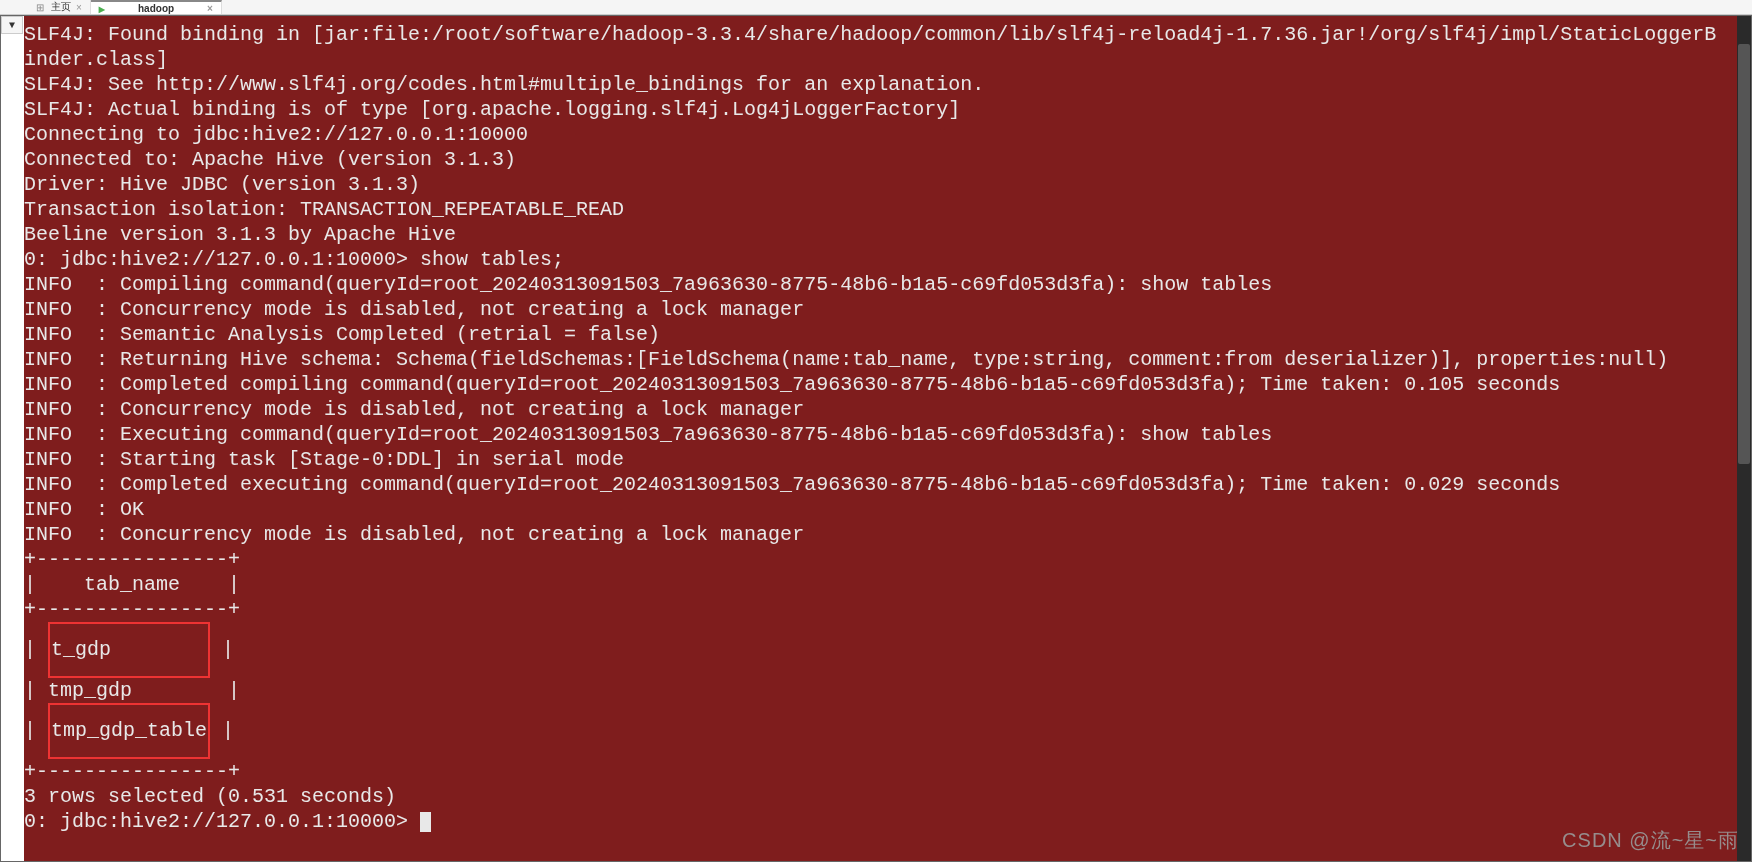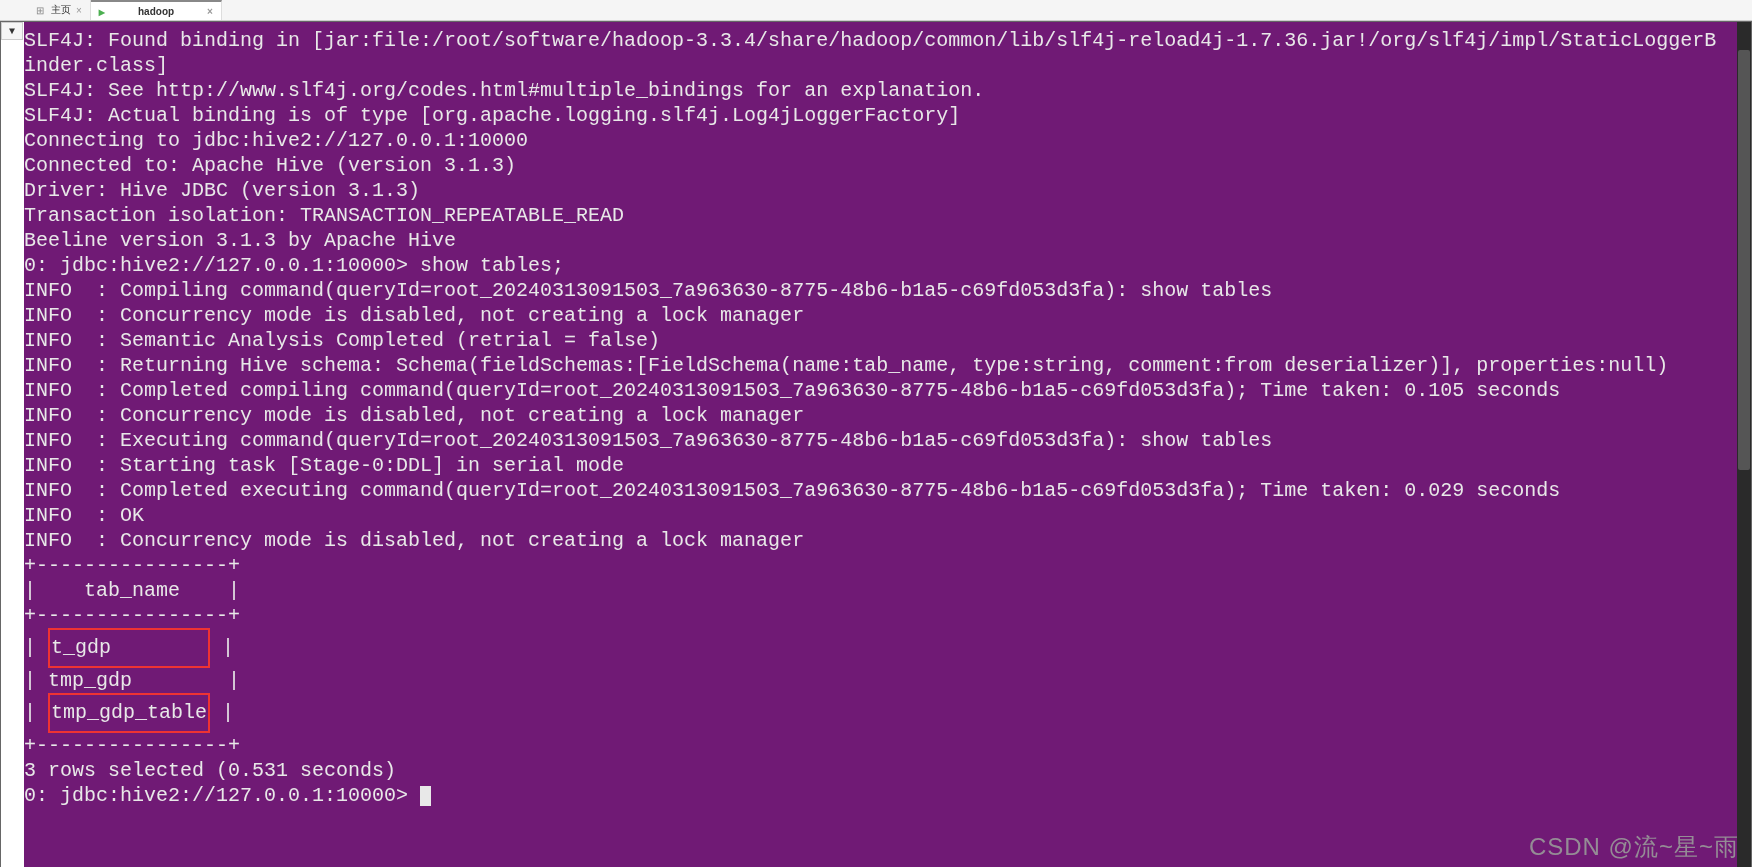--- a/index.html
+++ b/index.html
@@ -1,35 +1,35 @@
 <!DOCTYPE html>
 <html><head>
   <meta charset="utf-8">
   <style>
     * { margin: 0; padding: 0; box-sizing: border-box; }
     body { width: 1752px; height: 867px; font-family: "Consolas", "Courier New", monospace; background: #fff; overflow: hidden; }
     
-    .tabs { display:flex; background:#f5f5f5; border-bottom:1px solid #ccc; padding-left:28px; height:21px; align-items:flex-start; font-size:10px; color:#333; font-family: "Microsoft YaHei", sans-serif; }
+    .tabs { display:flex; background:#f5f5f5; border-bottom:1px solid #ccc; padding-left:28px; height:15px; align-items:flex-start; font-size:10px; color:#333; font-family: "Microsoft YaHei", sans-serif; }
     .tab { display:flex; align-items:center; padding:0 8px; height:100%; border-right:1px solid #ddd; gap:5px; }
     .tab.active { background:#fff; border-top:2px solid #888; font-weight:bold;gap:33px; }
     .tab-close { color:#999; cursor:pointer; font-size:10px; }
     .tab-icon1 { width:10px; height:10px; display:inline-block; }
     .tab-icon1::before{ content:"⊞"; color:#888;}
     .tab-icon2::before{ content:"▶"; color:#4caf50; font-size:8px;}
     
     .frame { border:1px solid #666; margin:0 0 0 0; height: 847px; position:relative; }
     .side-drop { position:absolute; left:0; top:0; width:22px; height:18px; background:#f5f5f5; border:1px solid #ccc; display:flex; align-items:center; justify-content:center; font-size:10px; color:#333; }
     .side-drop::after{ content:"▼";}
     
-    .terminal { background:#701a75; color:#e8e8e8; font-size:20px; line-height:25px; padding:6px 0 0 0; width:100%; height:100%; overflow:hidden; white-space:pre; font-family:"Consolas","Courier New",monospace; font-weight:500; position:relative; margin-left:23px; width:calc(100% - 23px);}
+    .terminal { background:#7f1d1d; color:#e8e8e8; font-size:20px; line-height:25px; padding:6px 0 0 0; width:100%; height:100%; overflow:hidden; white-space:pre; font-family:"Consolas","Courier New",monospace; font-weight:500; position:relative; margin-left:23px; width:calc(100% - 23px);}
     
-    .hl { border:2px solid #e33; display:inline-block; padding:8px 1px; line-height:20px;}
+    .hl { border:2px solid #e33; display:inline-block; padding:16px 1px; line-height:20px;}
     .cursor { display:inline-block; background:#e8e8e8; width:11px; height:20px; vertical-align:middle; }
     
-    .watermark { position:absolute; right:12px; bottom:8px; color:#999; font-size:24px; font-family:"Microsoft YaHei", sans-serif; letter-spacing:1px; opacity:.9;}
+    .watermark { position:absolute; right:12px; bottom:8px; color:#999; font-size:20px; font-family:"Microsoft YaHei", sans-serif; letter-spacing:1px; opacity:.9;}
     
     .scrollbar { position:absolute; right:0; top:0; width:14px; height:100%; background:#2a2a2a; }
     .scrollbar-thumb { position:absolute; right:1px; top:28px; width:12px; height:420px; background:#555; border-radius:2px;}
   </style>
 </head>
 <body>
 
 <div class="tabs">
   <div class="tab">
     <span class="tab-icon1"></span>

